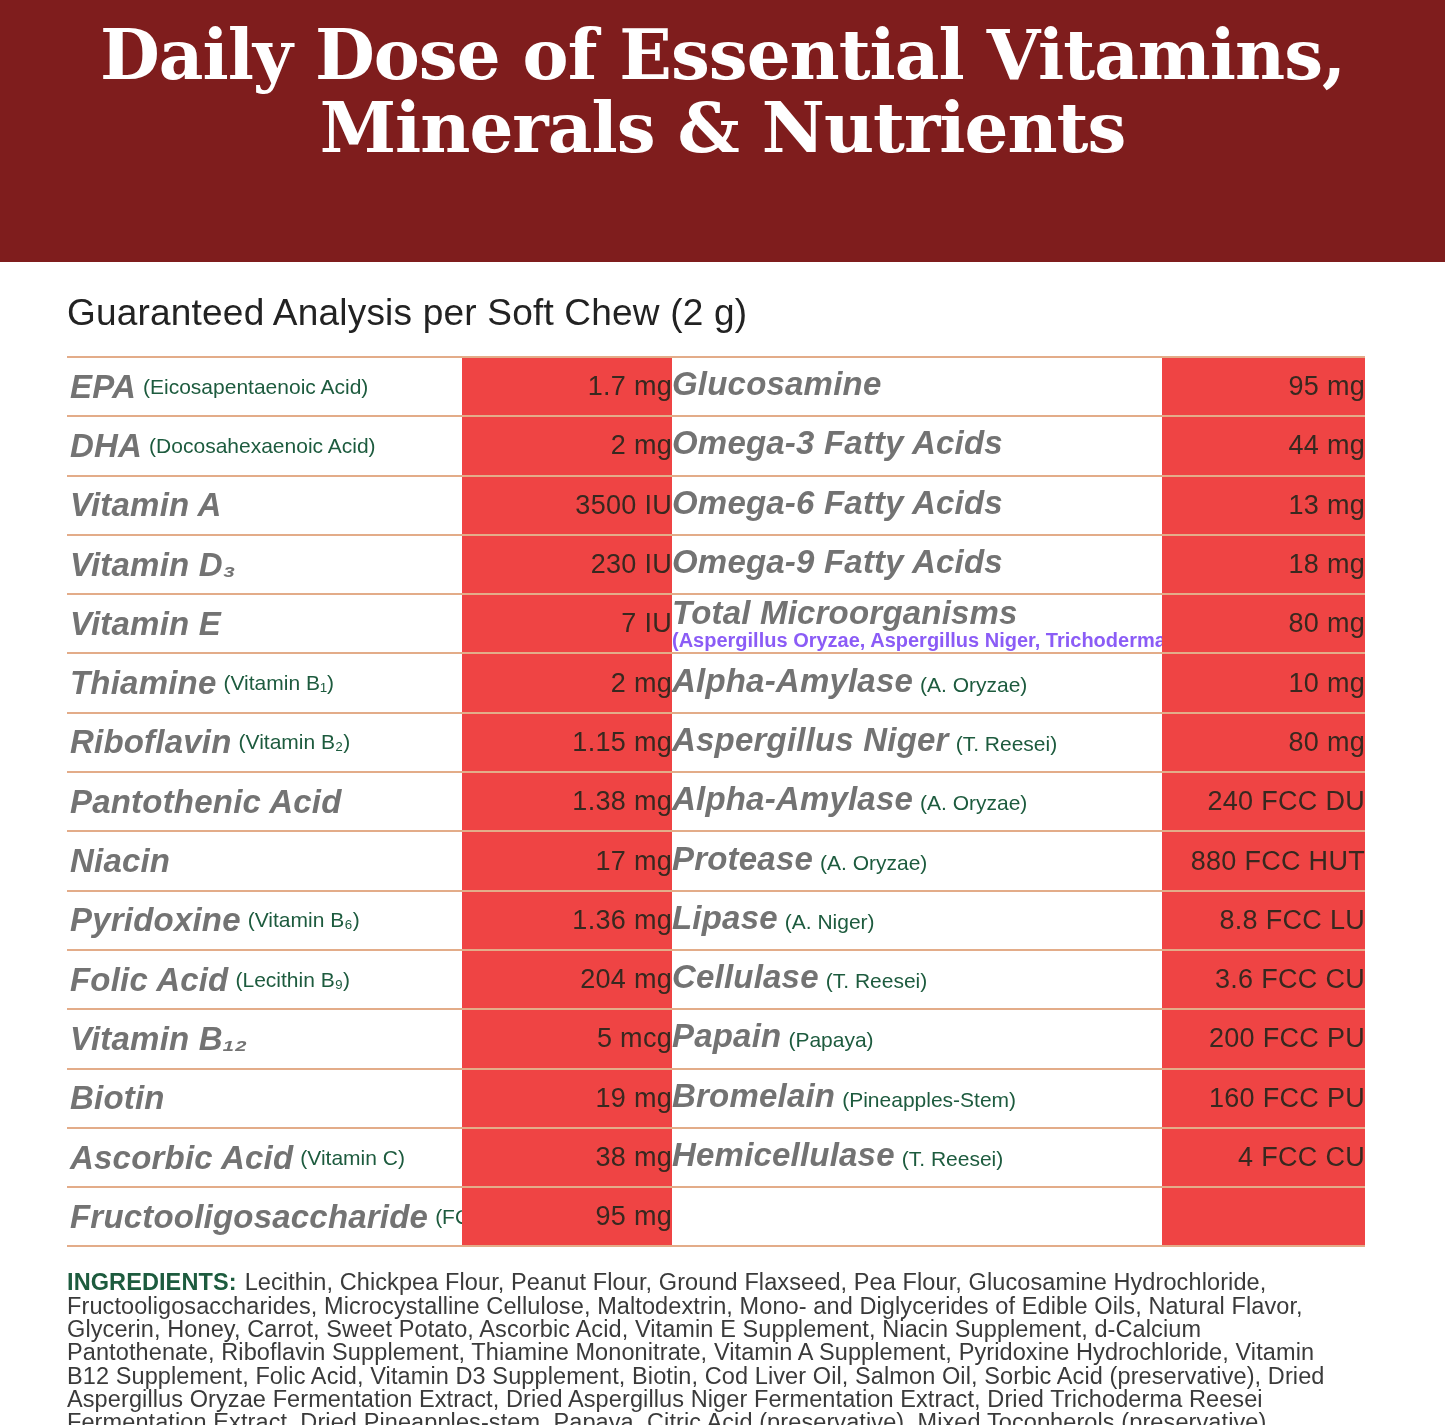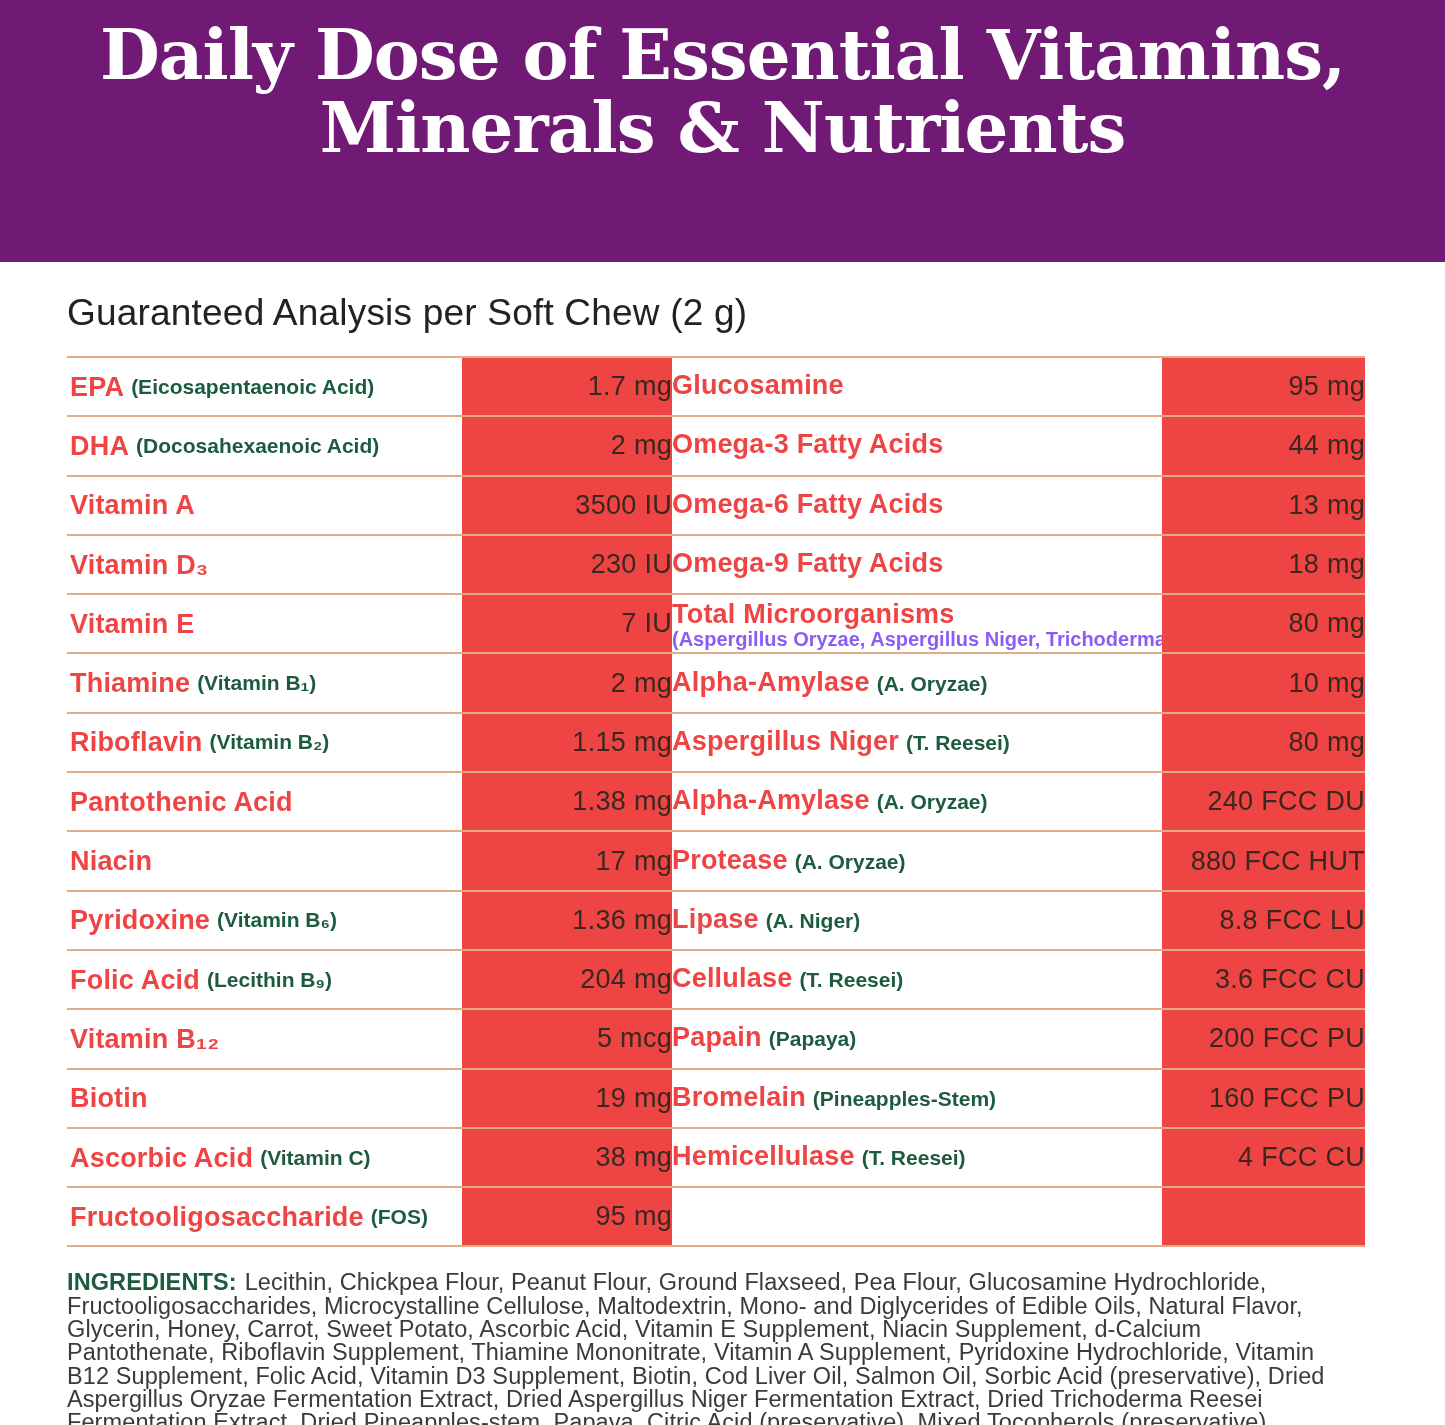--- a/index.html
+++ b/index.html
@@ -3,21 +3,21 @@
 <meta charset="utf-8">
 <style>
   html,body{margin:0;padding:0;}
   body{
     width:1445px;height:1425px;overflow:hidden;background:#ffffff;
     font-family:"Liberation Sans","DejaVu Sans",sans-serif;
     -webkit-font-smoothing:antialiased;
   }
   
   .banner{
-    height:262px;background:#701a75;text-align:center;
+    height:262px;background:#7f1d1d;text-align:center;
     box-sizing:border-box;padding-top:18px;
   }
   .banner .title{
     font-family:"DejaVu Serif","Liberation Serif",serif;
     font-weight:bold;color:#ffffff;font-size:69px;line-height:1.06;
     letter-spacing:-1px;margin:0;
   }
   .banner .subtitle{
     font-size:45px;color:#efa06e;font-weight:500;margin-top:12px;
     letter-spacing:0.5px;
@@ -36,25 +36,25 @@
     display:grid;
     grid-template-columns:395px 210px 490px 203px;
     height:59.3px;box-sizing:border-box;
     border-top:2px solid #e3ac89;
   }
   .td{display:flex;align-items:center;box-sizing:border-box;}
   .n1{padding-left:3px;}
   .n2{flex-direction:column;align-items:flex-start;justify-content:center;}
   .v1,.v2{justify-content:flex-end;background:#ef4444;}
   .nm{
-    font-size:27px;font-weight:700;color:#ef4444;letter-spacing:0.2px;
-    line-height:28px;white-space:nowrap;
+    font-size:33px;font-weight:700;color:#737373;letter-spacing:0.2px;
+    line-height:28px;white-space:nowrap;font-style:italic;
   }
   .pr{
-    font-size:21px;font-weight:700;color:#1d5b3e;margin-left:7px;
+    font-size:21px;font-weight:400;color:#1d5b3e;margin-left:7px;
     white-space:nowrap;
   }
   .note{
     font-size:20px;font-weight:700;color:#8b5cf6;margin-top:3px;
     line-height:16px;white-space:nowrap;
   }
   .val{font-size:27px;color:#38281f;letter-spacing:0.3px;}
   
   .ingredients{
     margin:24px 67px 0 67px;width:1272px;

